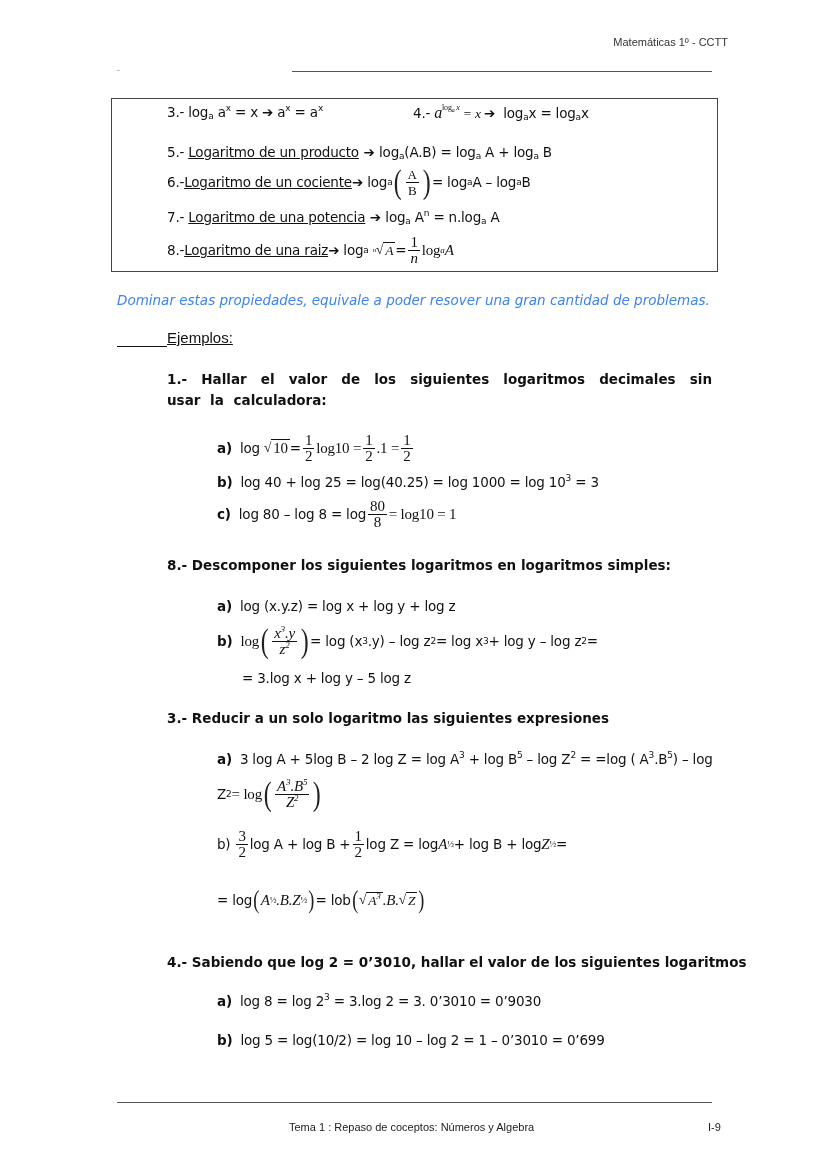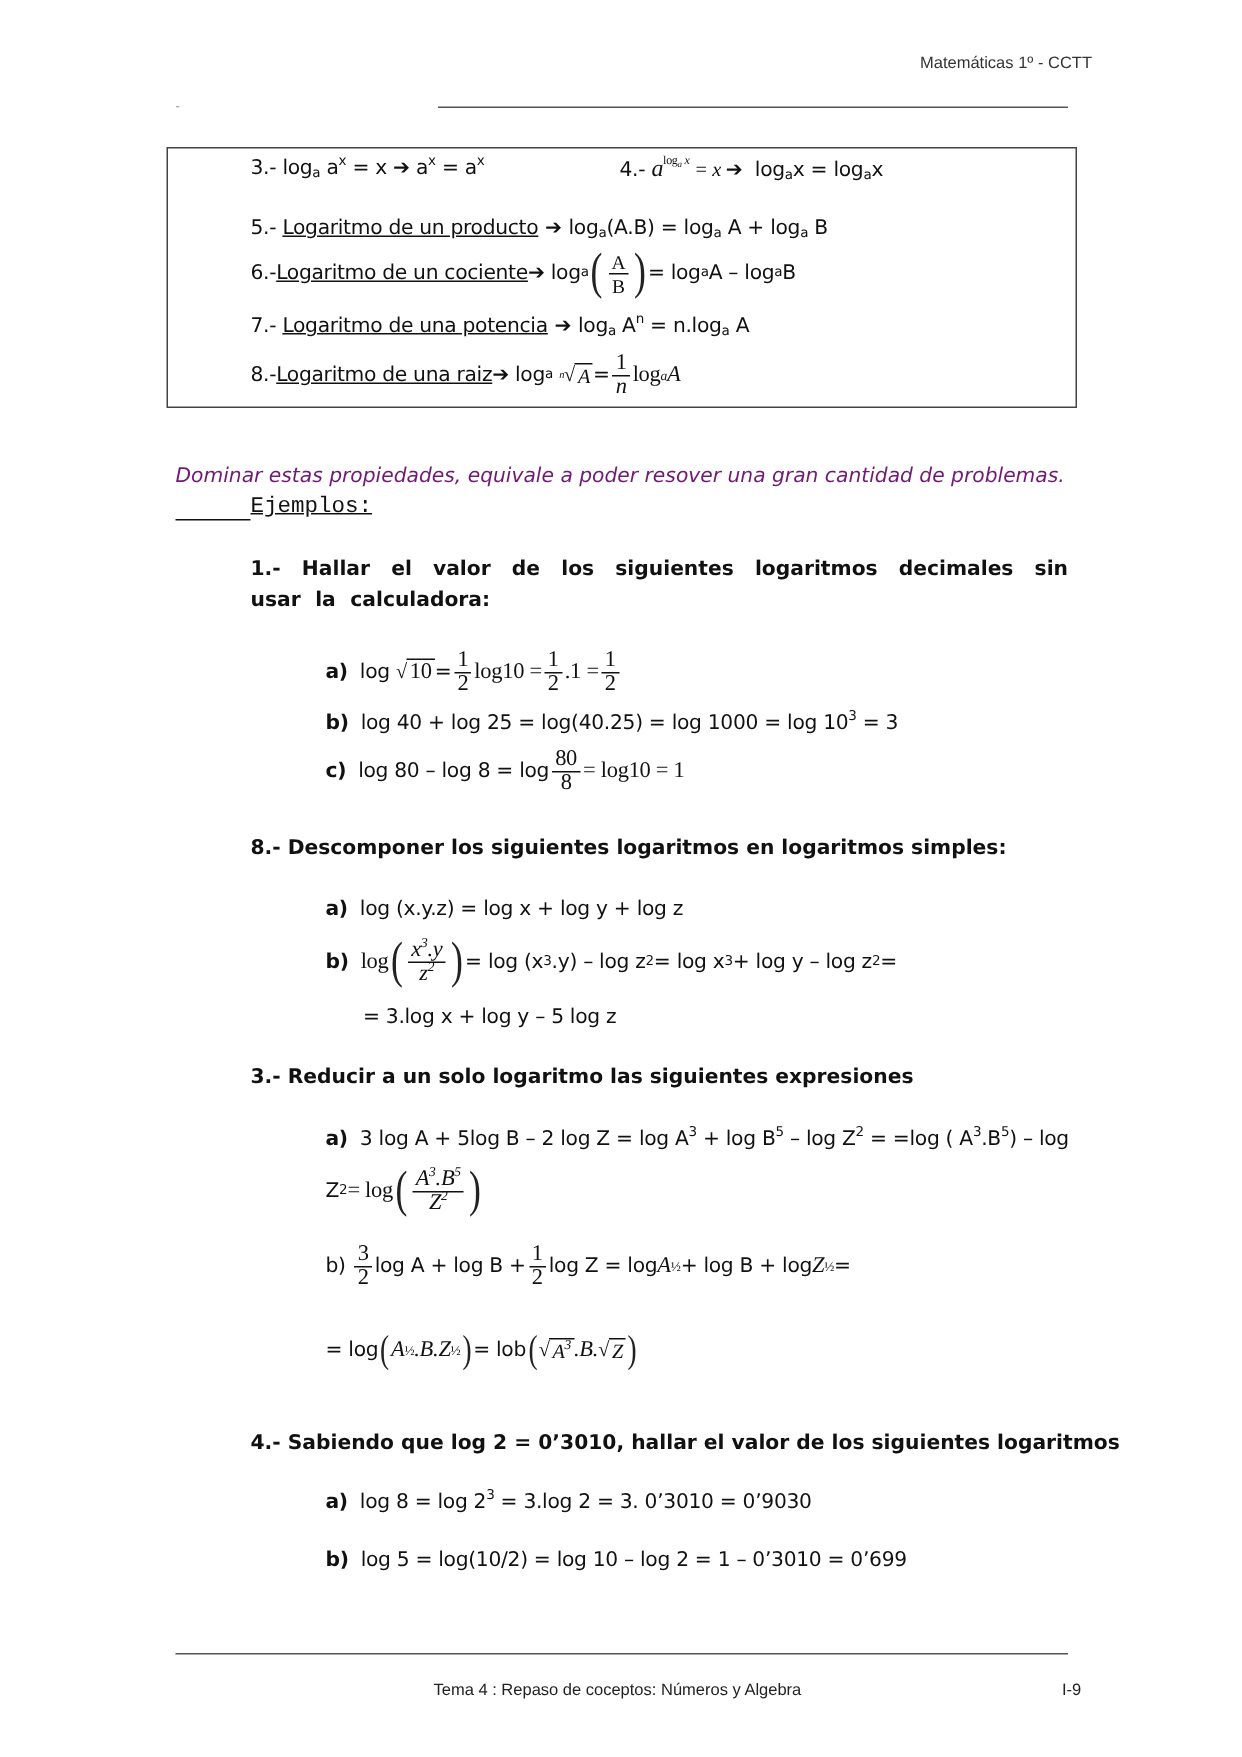--- a/index.html
+++ b/index.html
@@ -11,23 +11,23 @@
   .box{left:111px;top:98px;width:605px;height:172px;border:1px solid #444;}
   .sans{font-family:"DejaVu Sans",sans-serif;font-size:13.5px;letter-spacing:-0.2px;}
   .serif{font-family:"Liberation Serif",serif;}
   .it{font-style:italic;}
   .u{text-decoration:underline;text-align:right;}
   sup{font-size:9px;vertical-align:6px;line-height:0;}
   sub{font-size:9px;vertical-align:-2px;line-height:0;}
   .frac{display:inline-flex;flex-direction:column;align-items:center;vertical-align:middle;font-family:"Liberation Serif",serif;font-size:15px;line-height:15px;margin:0 2px;}
   .frac .n{border-bottom:1px solid #111;padding:0 2px;}
   .paren{font-family:"Liberation Serif",serif;font-size:34px;font-weight:100;vertical-align:middle;line-height:30px;color:#222;transform:scaleX(0.7);display:inline-block;}
-  .red{left:117px;top:309px;color:#701a75;font-style:italic;font-size:13.5px;}
+  .red{left:117px;top:292px;color:#3b82f6;font-style:italic;font-size:13.5px;}
   .ej-line{left:117px;top:346px;width:50px;height:1px;background:#111;}
-  .ej{left:167px;top:329px;font-family:Liberation Mono, monospace;font-size:15px;text-decoration:underline;}
+  .ej{left:167px;top:329px;font-family:Liberation Sans, sans-serif;font-size:15px;text-decoration:underline;}
   .q{font-weight:bold;font-size:13.5px;}
   .lbl{font-weight:bold;margin-right:8px;}
   .foot-line{left:117px;top:1102px;width:595px;height:1px;background:#555;}
   .foot{left:289px;top:1121px;font-family:"Liberation Sans",sans-serif;font-size:11px;color:#222;}
   .pg{left:708px;top:1121px;font-family:Liberation Sans, sans-serif;font-size:11px;color:#222;}
   .arr{font-weight:bold;}
   .rad{border-top:1px solid #111;padding:0 2px;font-family:"Liberation Serif",serif;font-style:italic;}
 </style>
 </head>
 <body>
@@ -180,14 +180,14 @@
 
 <div class="abs q" style="left:167px;top:954px;">4.- Sabiendo que log 2 = 0’3010, hallar el valor de los siguientes logaritmos</div>
 <div class="abs sans" style="left:217px;top:993px;">
   <span class="lbl">a)</span><span>log 8  = log 2</span><sup>3</sup><span> = 3.log 2 = 3. 0’3010 = 0’9030</span>
 </div>
 <div class="abs sans" style="left:217px;top:1032px;">
   <span class="lbl">b)</span><span>log 5 = log(10/2) = log 10 – log 2 = 1 – 0’3010 = 0’699</span>
 </div>
 
 <div class="abs foot-line"></div>
-<div class="abs foot">Tema 4 : Repaso de coceptos: Números y Algebra</div>
+<div class="abs foot">Tema 1 : Repaso de coceptos: Números y Algebra</div>
 <div class="abs pg">I-9</div>
 
 </body></html>

